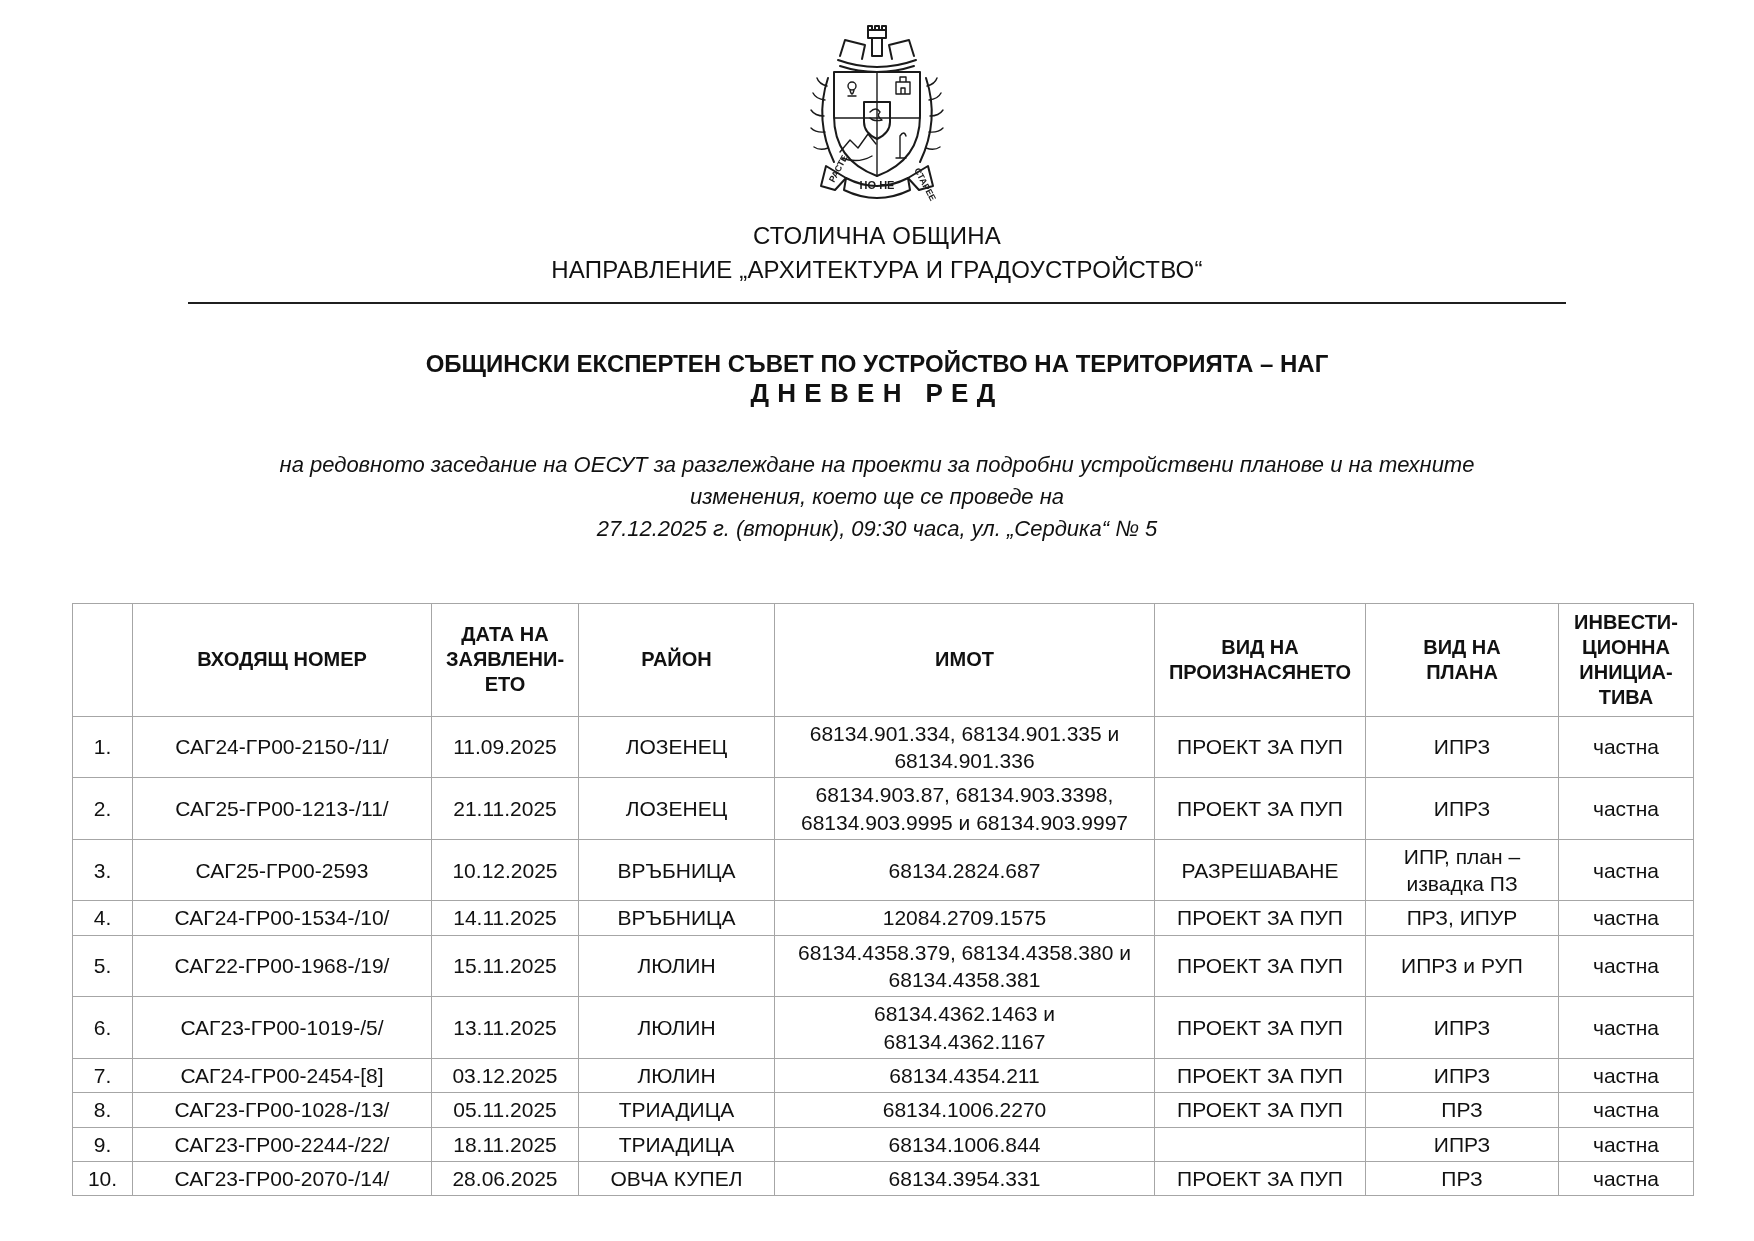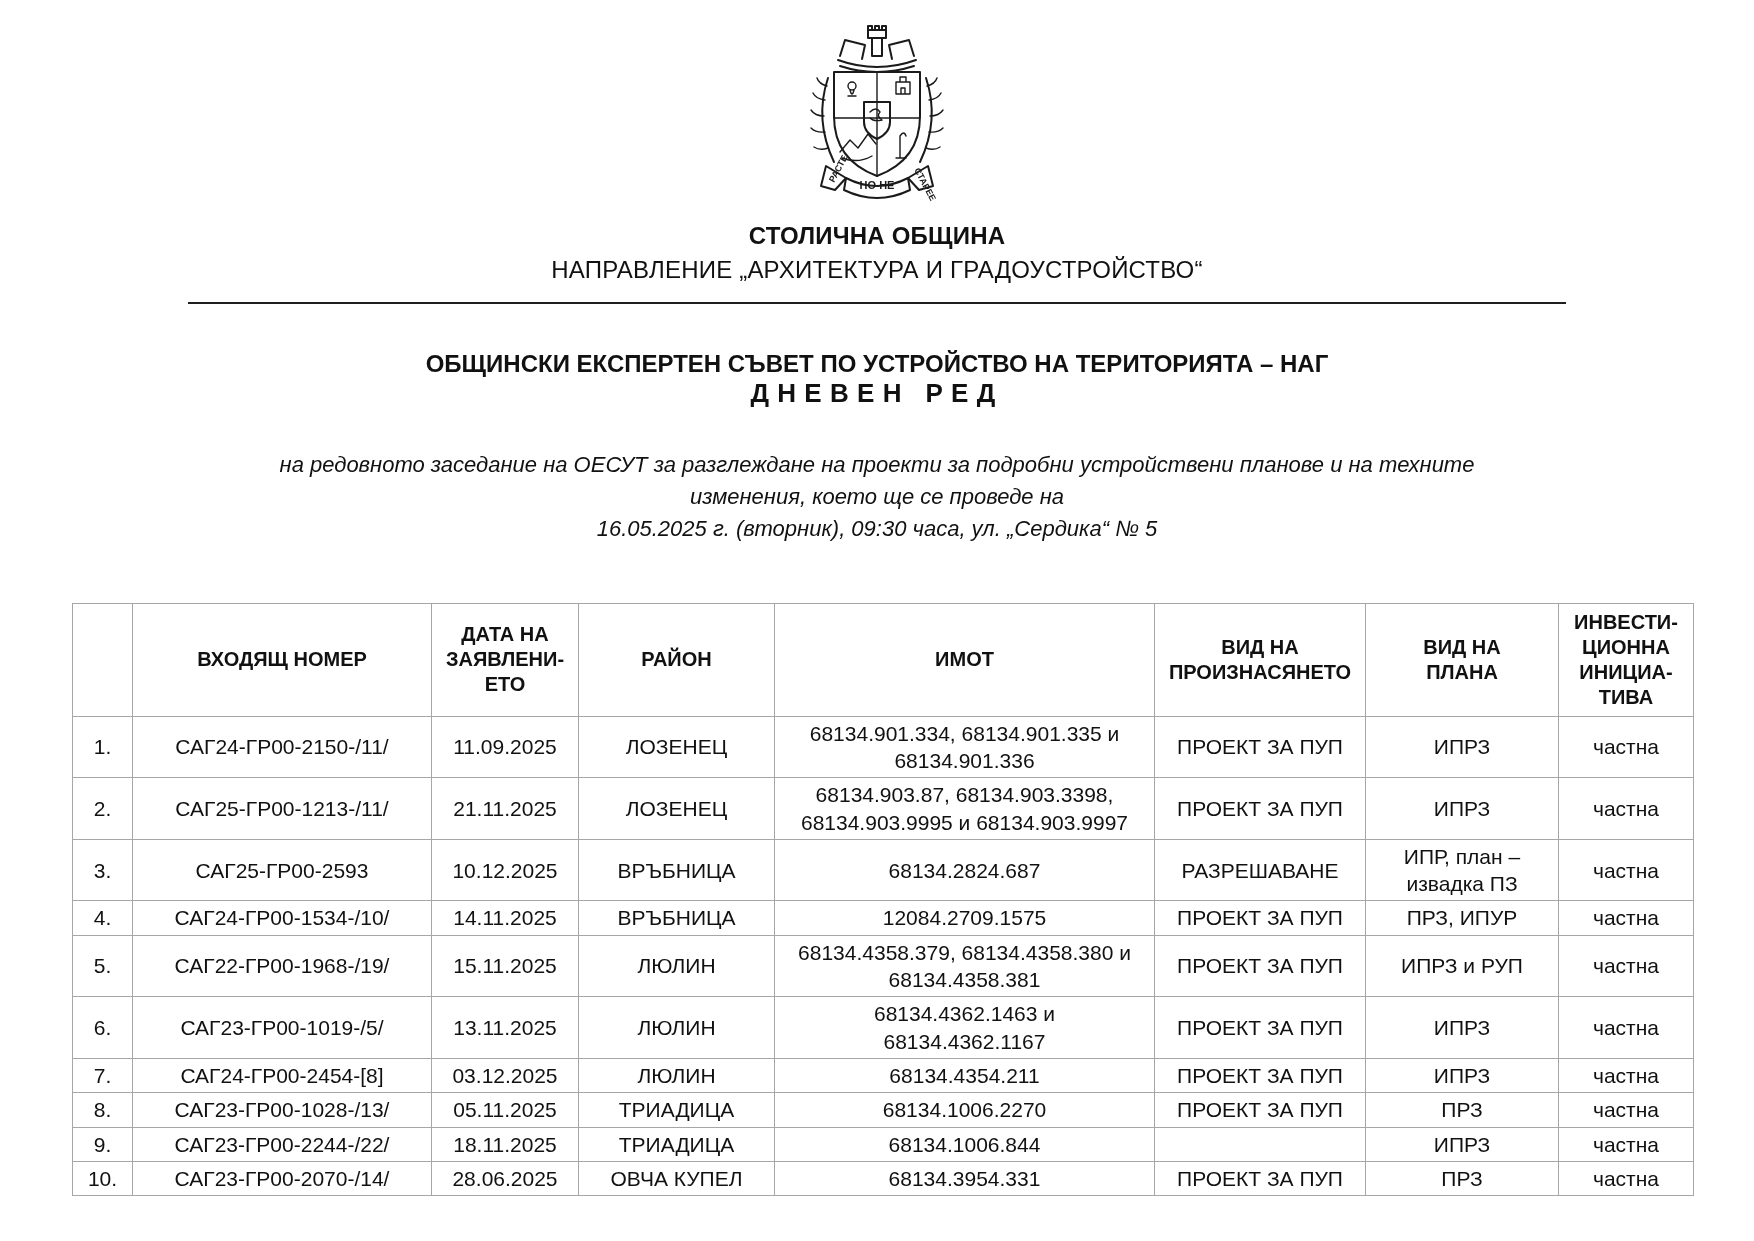--- a/index.html
+++ b/index.html
@@ -5,21 +5,21 @@
   html,body{margin:0;padding:0;background:#ffffff;}
   .page{
     position:relative;
     width:1754px;height:1241px;
     background:#ffffff;
     color:#111111;
     font-family:"Liberation Sans","DejaVu Sans",sans-serif;
     overflow:hidden;
   }
   .emblem{width:150px;margin:20px auto 0;display:block;}
-  .org1{margin-top:14px;text-align:center;font-size:24px;font-weight:bold;letter-spacing:0.2px;}
+  .org1{margin-top:14px;text-align:center;font-size:24px;font-weight:normal;letter-spacing:0.2px;}
   .org2{margin-top:6px;text-align:center;font-size:24px;font-weight:normal;letter-spacing:0.2px;}
   .rule{width:1378px;margin:18px auto 0;border-top:2px solid #1f1f1f;height:0;}
   .council{margin-top:46px;text-align:center;font-size:24px;font-weight:bold;}
   .agenda{text-align:center;font-size:26px;font-weight:bold;letter-spacing:0.32em;}
   .intro{margin-top:40px;text-align:center;font-size:22px;line-height:1.45;font-style:italic;}
   .intro div{white-space:pre-line;}
   table.agenda-table{
     margin:58px 0 0 72px;
     width:1621px;
     border-collapse:collapse;
@@ -87,21 +87,21 @@
 
   <div class="rule"></div>
 
   <div class="council">ОБЩИНСКИ ЕКСПЕРТЕН СЪВЕТ ПО УСТРОЙСТВО НА ТЕРИТОРИЯТА – НАГ</div>
 
   <div class="agenda">ДНЕВЕН РЕД</div>
 
   <div class="intro">
     <div>на редовното заседание на  ОЕСУТ за разглеждане на проекти за подробни устройствени планове и на техните</div>
     <div>изменения, което ще се проведе на</div>
-    <div>16.05.2025 г. (вторник), 09:30 часа, ул. „Сердика“ № 5</div>
+    <div>27.12.2025 г. (вторник), 09:30 часа, ул. „Сердика“ № 5</div>
   </div>
 
   <table class="agenda-table">
     <colgroup>
       <col style="width:60px">
         <col style="width:299px">
         <col style="width:147px">
         <col style="width:196px">
       <col style="width:380px">
         <col style="width:211px">

